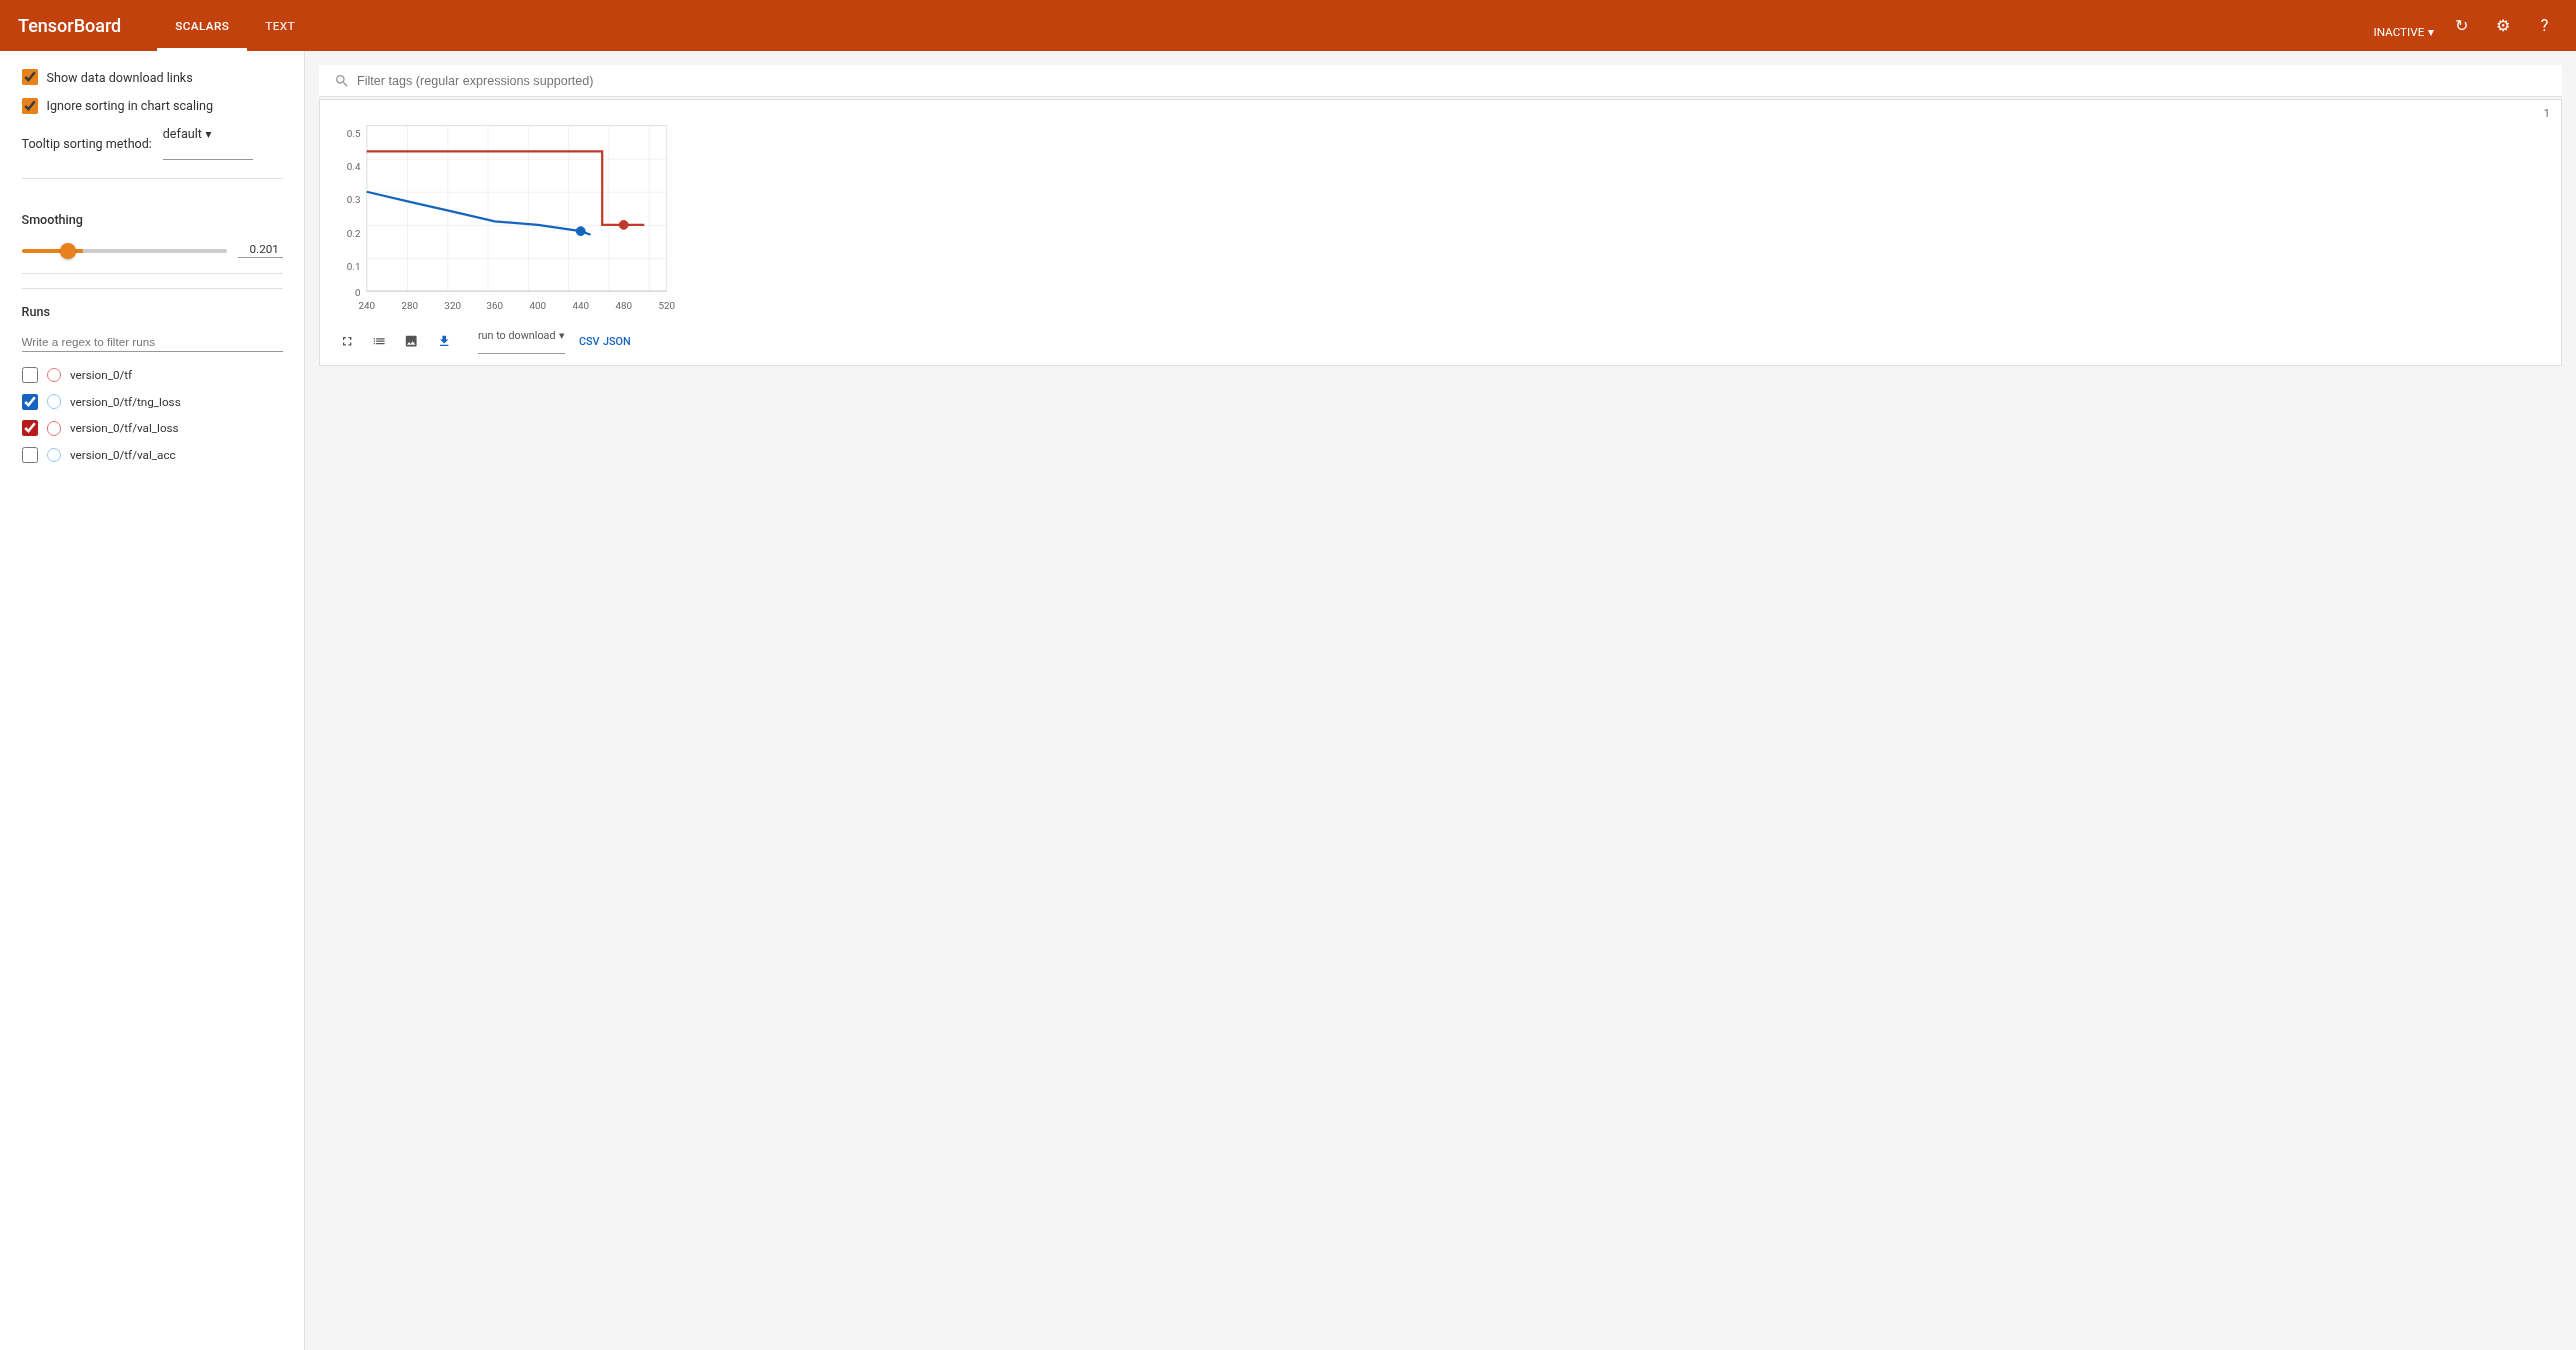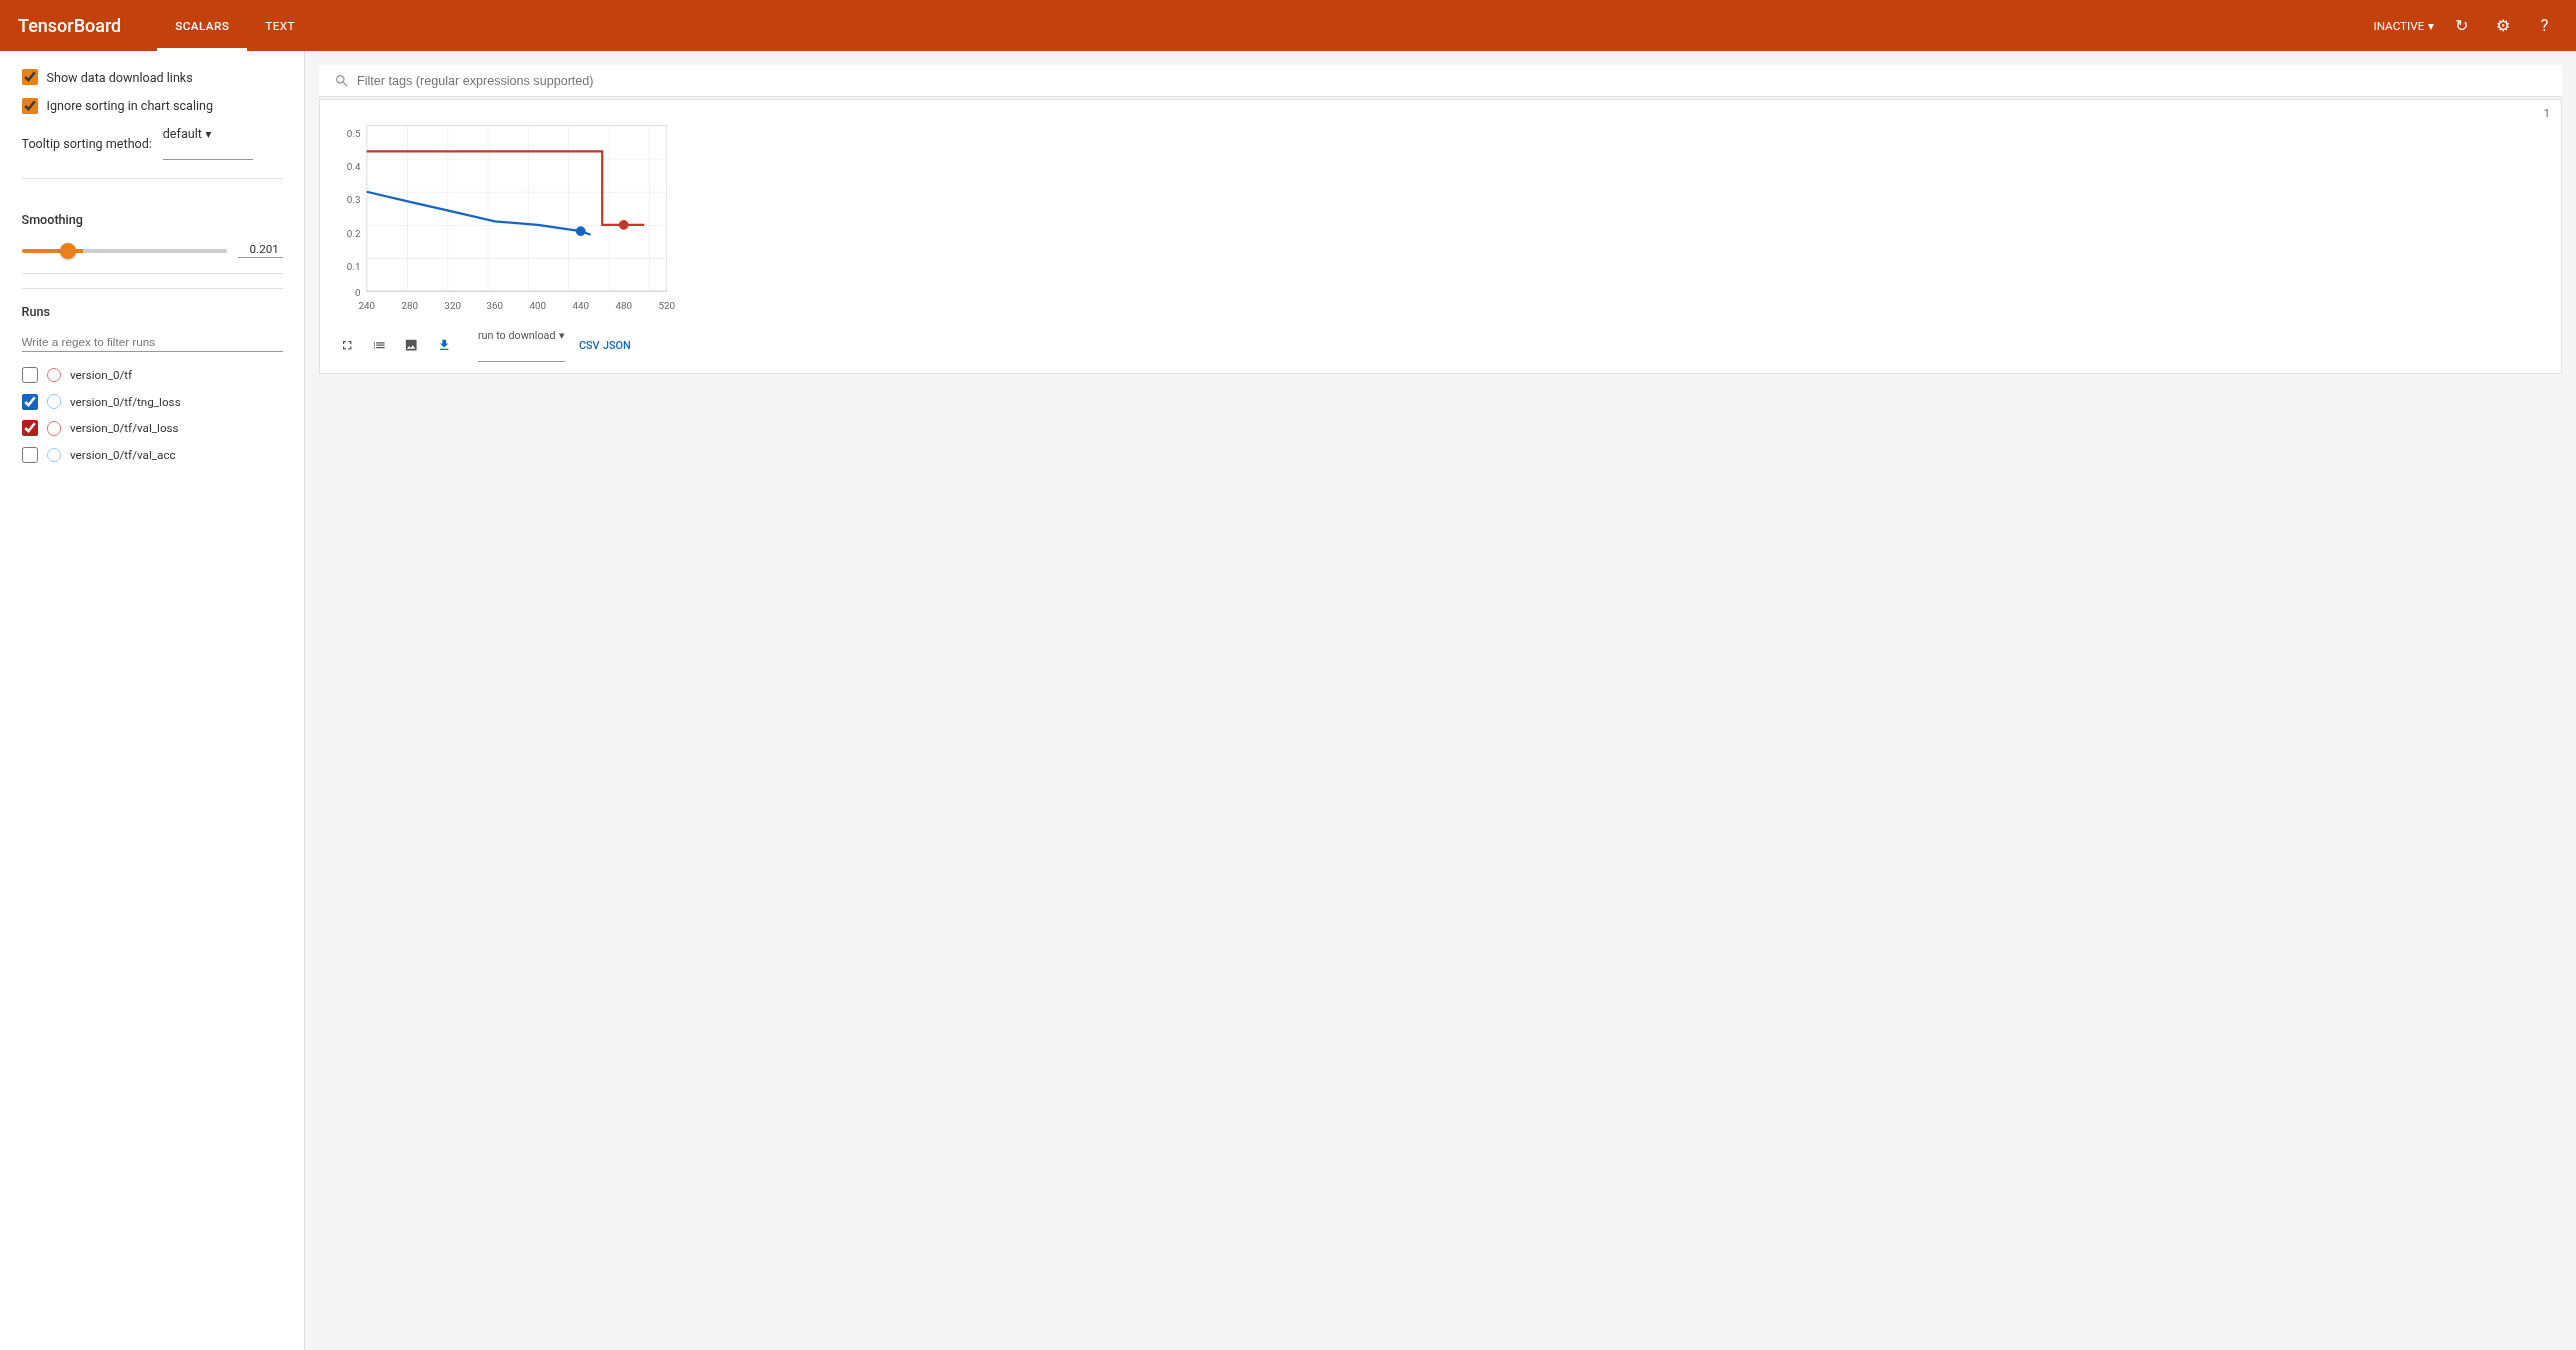--- a/index.html
+++ b/index.html
@@ -45,21 +45,21 @@
       position: absolute;
       bottom: 0;
       left: 0;
       right: 0;
       height: 2.7px;
       background: white;
     }
     .header-right {
       margin-left: auto;
       display: flex;
-      align-items: center;
+      align-items: flex-end;
       gap: 14.4px;
     }
     .inactive-select {
       display: flex;
       align-items: center;
       gap: 3.6px;
       color: white;
       font-size: 11.7px;
       cursor: pointer;
     }
@@ -316,21 +316,21 @@
     }
     .run-download-select {
       display: flex;
       align-items: center;
       gap: 3.6px;
       margin-left: 14.4px;
       font-size: 10.8px;
       color: #555;
       cursor: pointer;
       border-bottom: 0.9px solid #999;
-      padding-bottom: 19px;
+      padding-bottom: 11px;
       text-align: center;
     }
     .csv-json-btns {
       display: flex;
       gap: 3.6px;
       margin-left: 7.2px;
     }
     .csv-json-btn {
       font-size: 10.8px;
       color: #1565C0;

